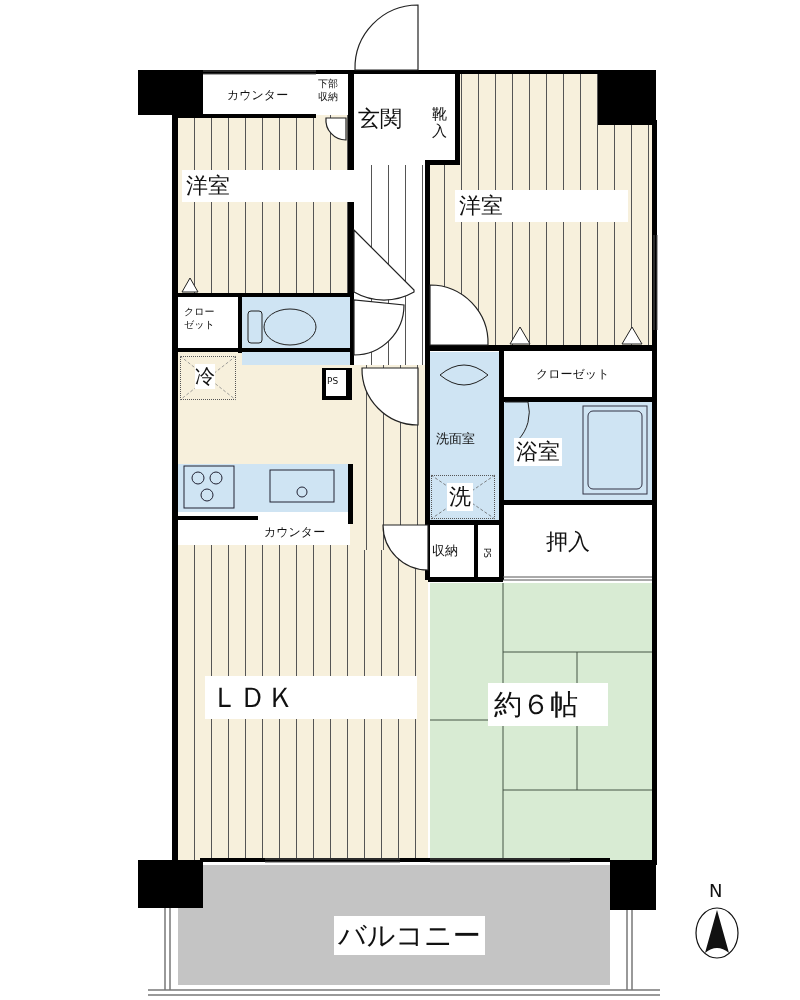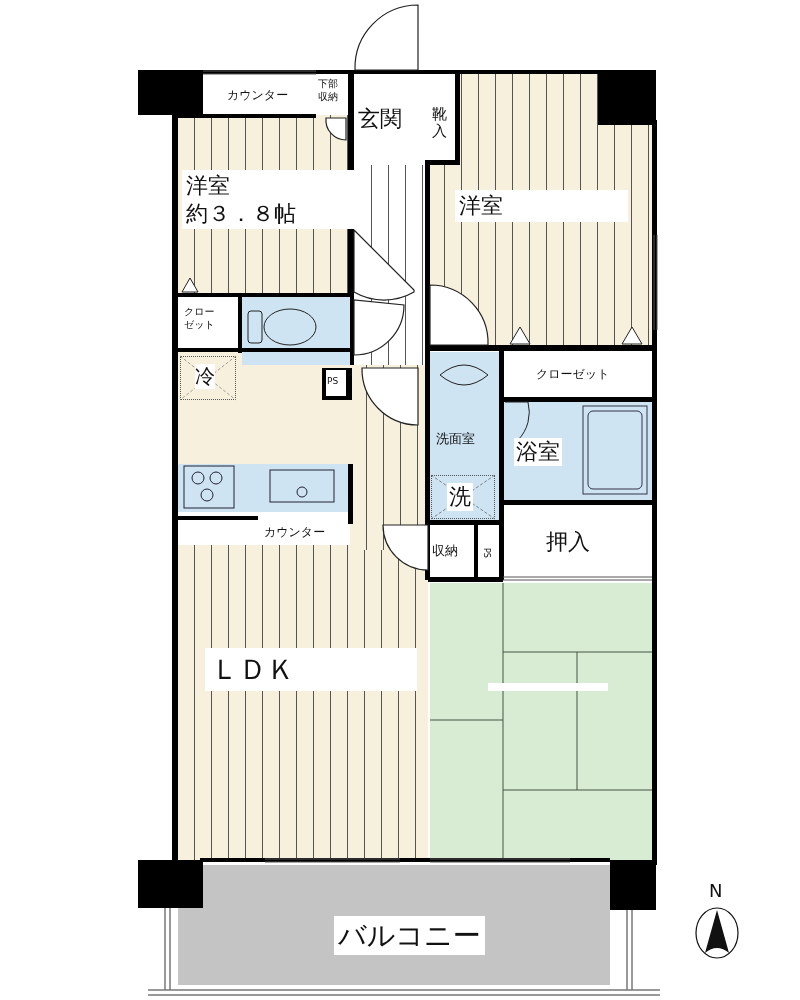--- a/index.html
+++ b/index.html
@@ -182,21 +182,20 @@
 <div class="label lbl-sm" style="left:225px;top:87px;background:transparent;">カウンター</div>
 <div class="label lbl-xs" style="left:318px;top:78px;width:28px;background:transparent;">
   <div>下部</div>
   <div>収納</div>
 </div>
 <div class="label" style="left:358px;top:105px;font-size:22px;background:transparent;">玄関</div>
 <div class="label" style="left:432px;top:106px;width:16px;font-size:15px;white-space:normal;line-height:1.1;background:transparent;">靴入</div>
 
 <div class="label lbl-med" style="left:182px;top:170px;width:164px;">
   <div>洋室</div>
-  <div>約３．８帖</div>
 </div>
 <div class="label lbl-med" style="left:455px;top:190px;width:165px;">
   <div>洋室</div>
 </div>
 
 <div class="label lbl-xs" style="left:184px;top:306px;width:48px;background:transparent;">
   <div>クロー</div>
   <div>ゼット</div>
 </div>
 <div class="label" style="left:195px;top:364px;font-size:20px;">冷</div>
@@ -204,24 +203,25 @@
 <div class="label lbl-sm" style="left:262px;top:524px;background:transparent;">カウンター</div>
 
 <div class="label lbl-sm" style="left:534px;top:366px;background:transparent;">クローゼット</div>
 <div class="label lbl-sm" style="left:434px;top:430px;background:#cfe4f3;font-size:13px;">洗面室</div>
 <div class="label" style="left:514px;top:438px;font-size:22px;padding:0 2px;">浴室</div>
 <div class="label" style="left:447px;top:483px;font-size:22px;padding:0 2px;">洗</div>
 <div class="label" style="left:546px;top:528px;font-size:22px;">押入</div>
 <div class="label" style="left:432px;top:543px;font-size:13px;background:transparent;">収納</div>
 <div class="label" style="left:481px;top:548px;font-size:8px;transform:rotate(90deg);background:transparent;">PS</div>
 
-<div class="label lbl-big" style="left:205px;top:648px;width:200px;font-family:Liberation Serif, serif;">
+<div class="label lbl-big" style="left:205px;top:676px;width:200px;font-family:Liberation Serif, serif;">
   <div>ＬＤＫ</div>
 </div>
 <div class="label lbl-big" style="left:488px;top:683px;width:108px;">
+  <div>約６帖</div>
 </div>
 
 <div class="label" style="left:334px;top:916px;font-size:28px;padding:2px 4px;">バルコニー</div>
 
 <div class="label" style="left:709px;top:880px;font-size:18px;background:transparent;">N</div>
 <svg style="left:693px;top:905px;width:48px;height:56px;">
   <ellipse cx="24" cy="28" rx="21" ry="25" fill="#fff" stroke="#111" stroke-width="1.2"></ellipse>
   <path d="M24 5 L12 48 Q24 38 36 48 Z" fill="#111"></path>
 </svg>
 

